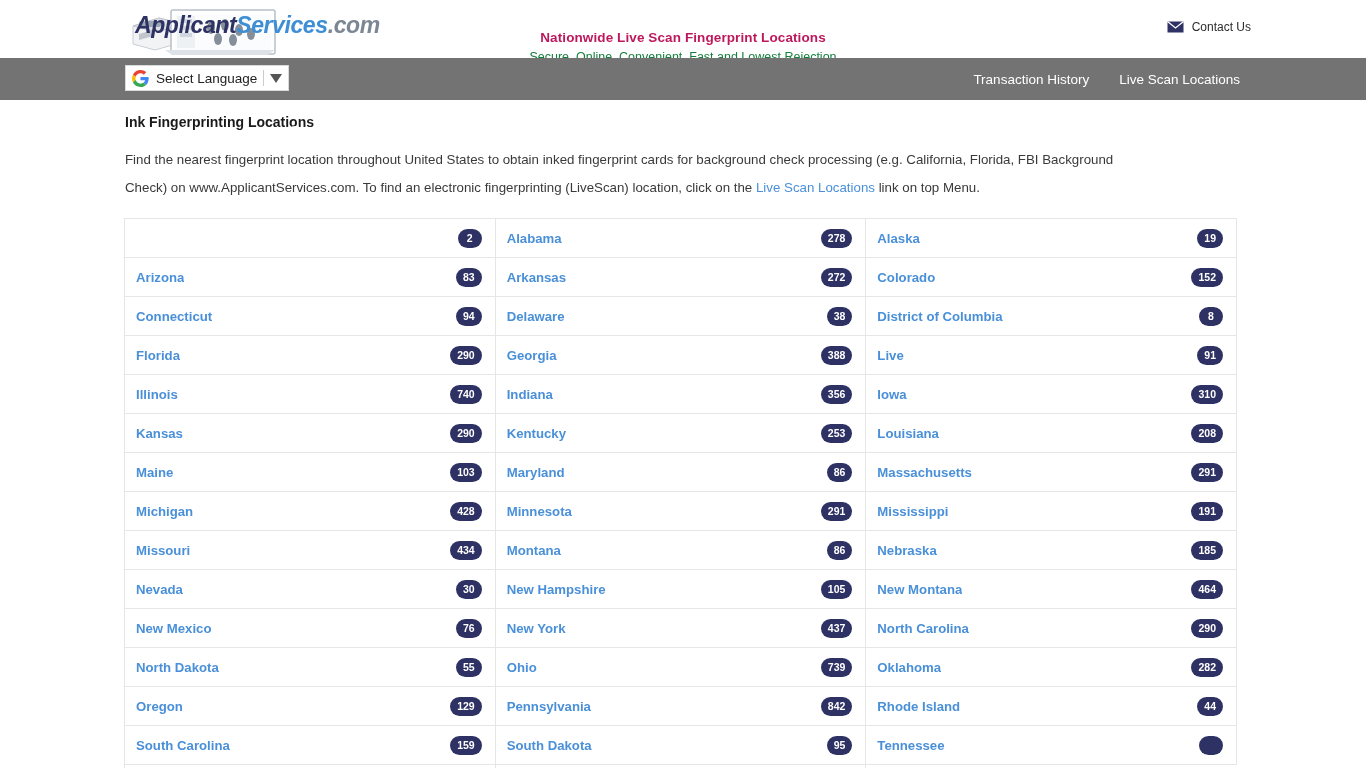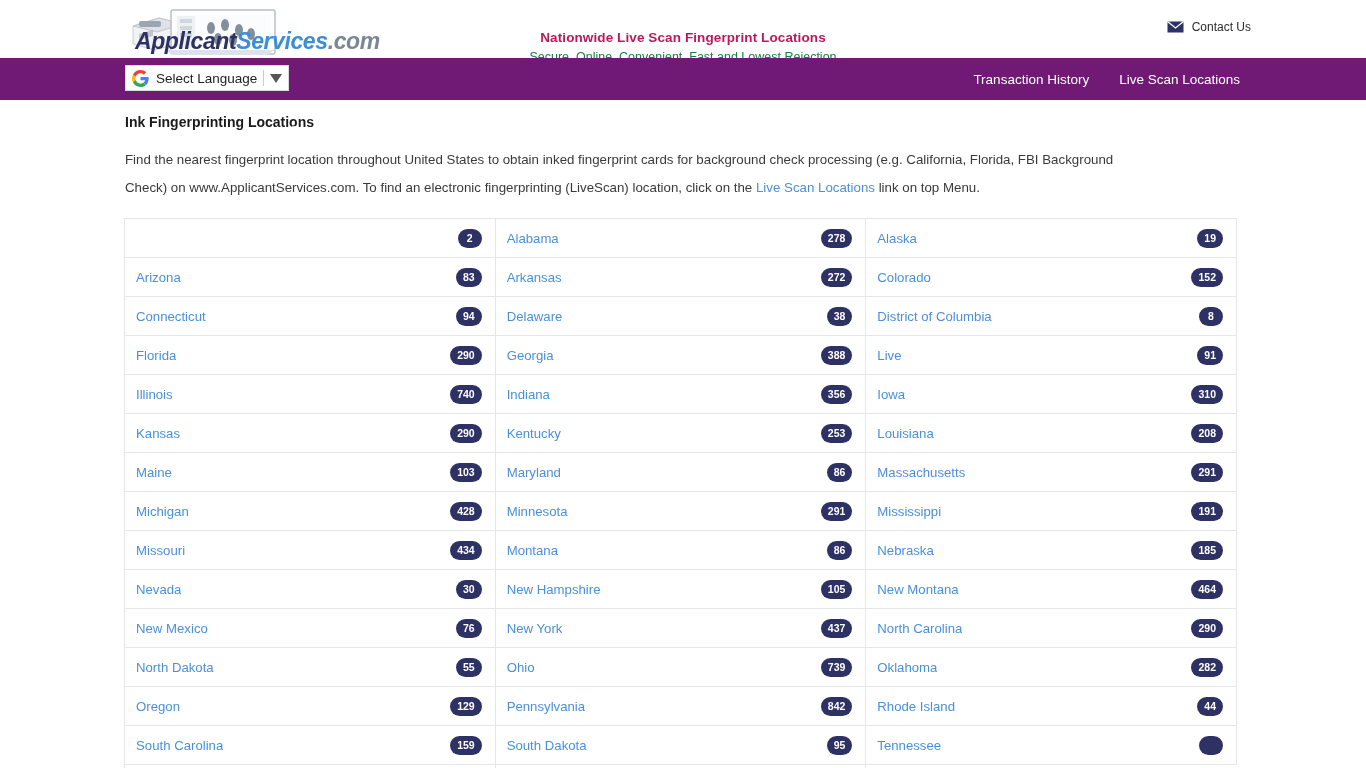--- a/index.html
+++ b/index.html
@@ -24,21 +24,21 @@
     position: absolute;
     left: 125px;
     top: 4px;
     width: 260px;
     height: 52px;
   }
   .logo-img { position: absolute; left: 0; top: 0; width: 260px; height: 52px; }
   .logo-text {
     position: absolute;
     left: 10px;
-    top: 24px;
+    top: 8px;
     font-size: 23px;
     font-weight: bold;
     font-style: italic;
     letter-spacing: -0.4px;
     white-space: nowrap;
   }
   .logo-text .c-dark { color: #2e3163; }
   .logo-text .c-blue { color: #3d8ed4; }
   .logo-text .c-grey { color: #7b8794; }
 
@@ -74,21 +74,21 @@
     text-decoration: none;
     cursor: pointer;
     margin-left: 29px;
   }
   .env-icon { display: inline-block; width: 17px; height: 12px; }
 
   
   .navbar {
     position: relative;
     height: 42px;
-    background: #701a75;
+    background: #737373;
   }
   .gtranslate {
     position: absolute;
     left: 125px;
     top: 7px;
     height: 26px;
     background: #ffffff;
     border: 1px solid #dadada;
     display: flex;
     align-items: center;
@@ -182,20 +182,21 @@
     padding: 0 13px 0 11px;
     margin: -1px 0 0 -1px;
     cursor: pointer;
   }
   .state-name {
     font-size: 13.2px;
     color: #4a90d9;
     white-space: nowrap;
     overflow: hidden;
     text-overflow: ellipsis;
+    font-weight: bold;
   }
   .badge {
     min-width: 24px;
     height: 19px;
     padding: 0 7px;
     border-radius: 11px;
     background: #2e3163;
     color: #ffffff;
     font-size: 10.5px;
     font-weight: bold;

